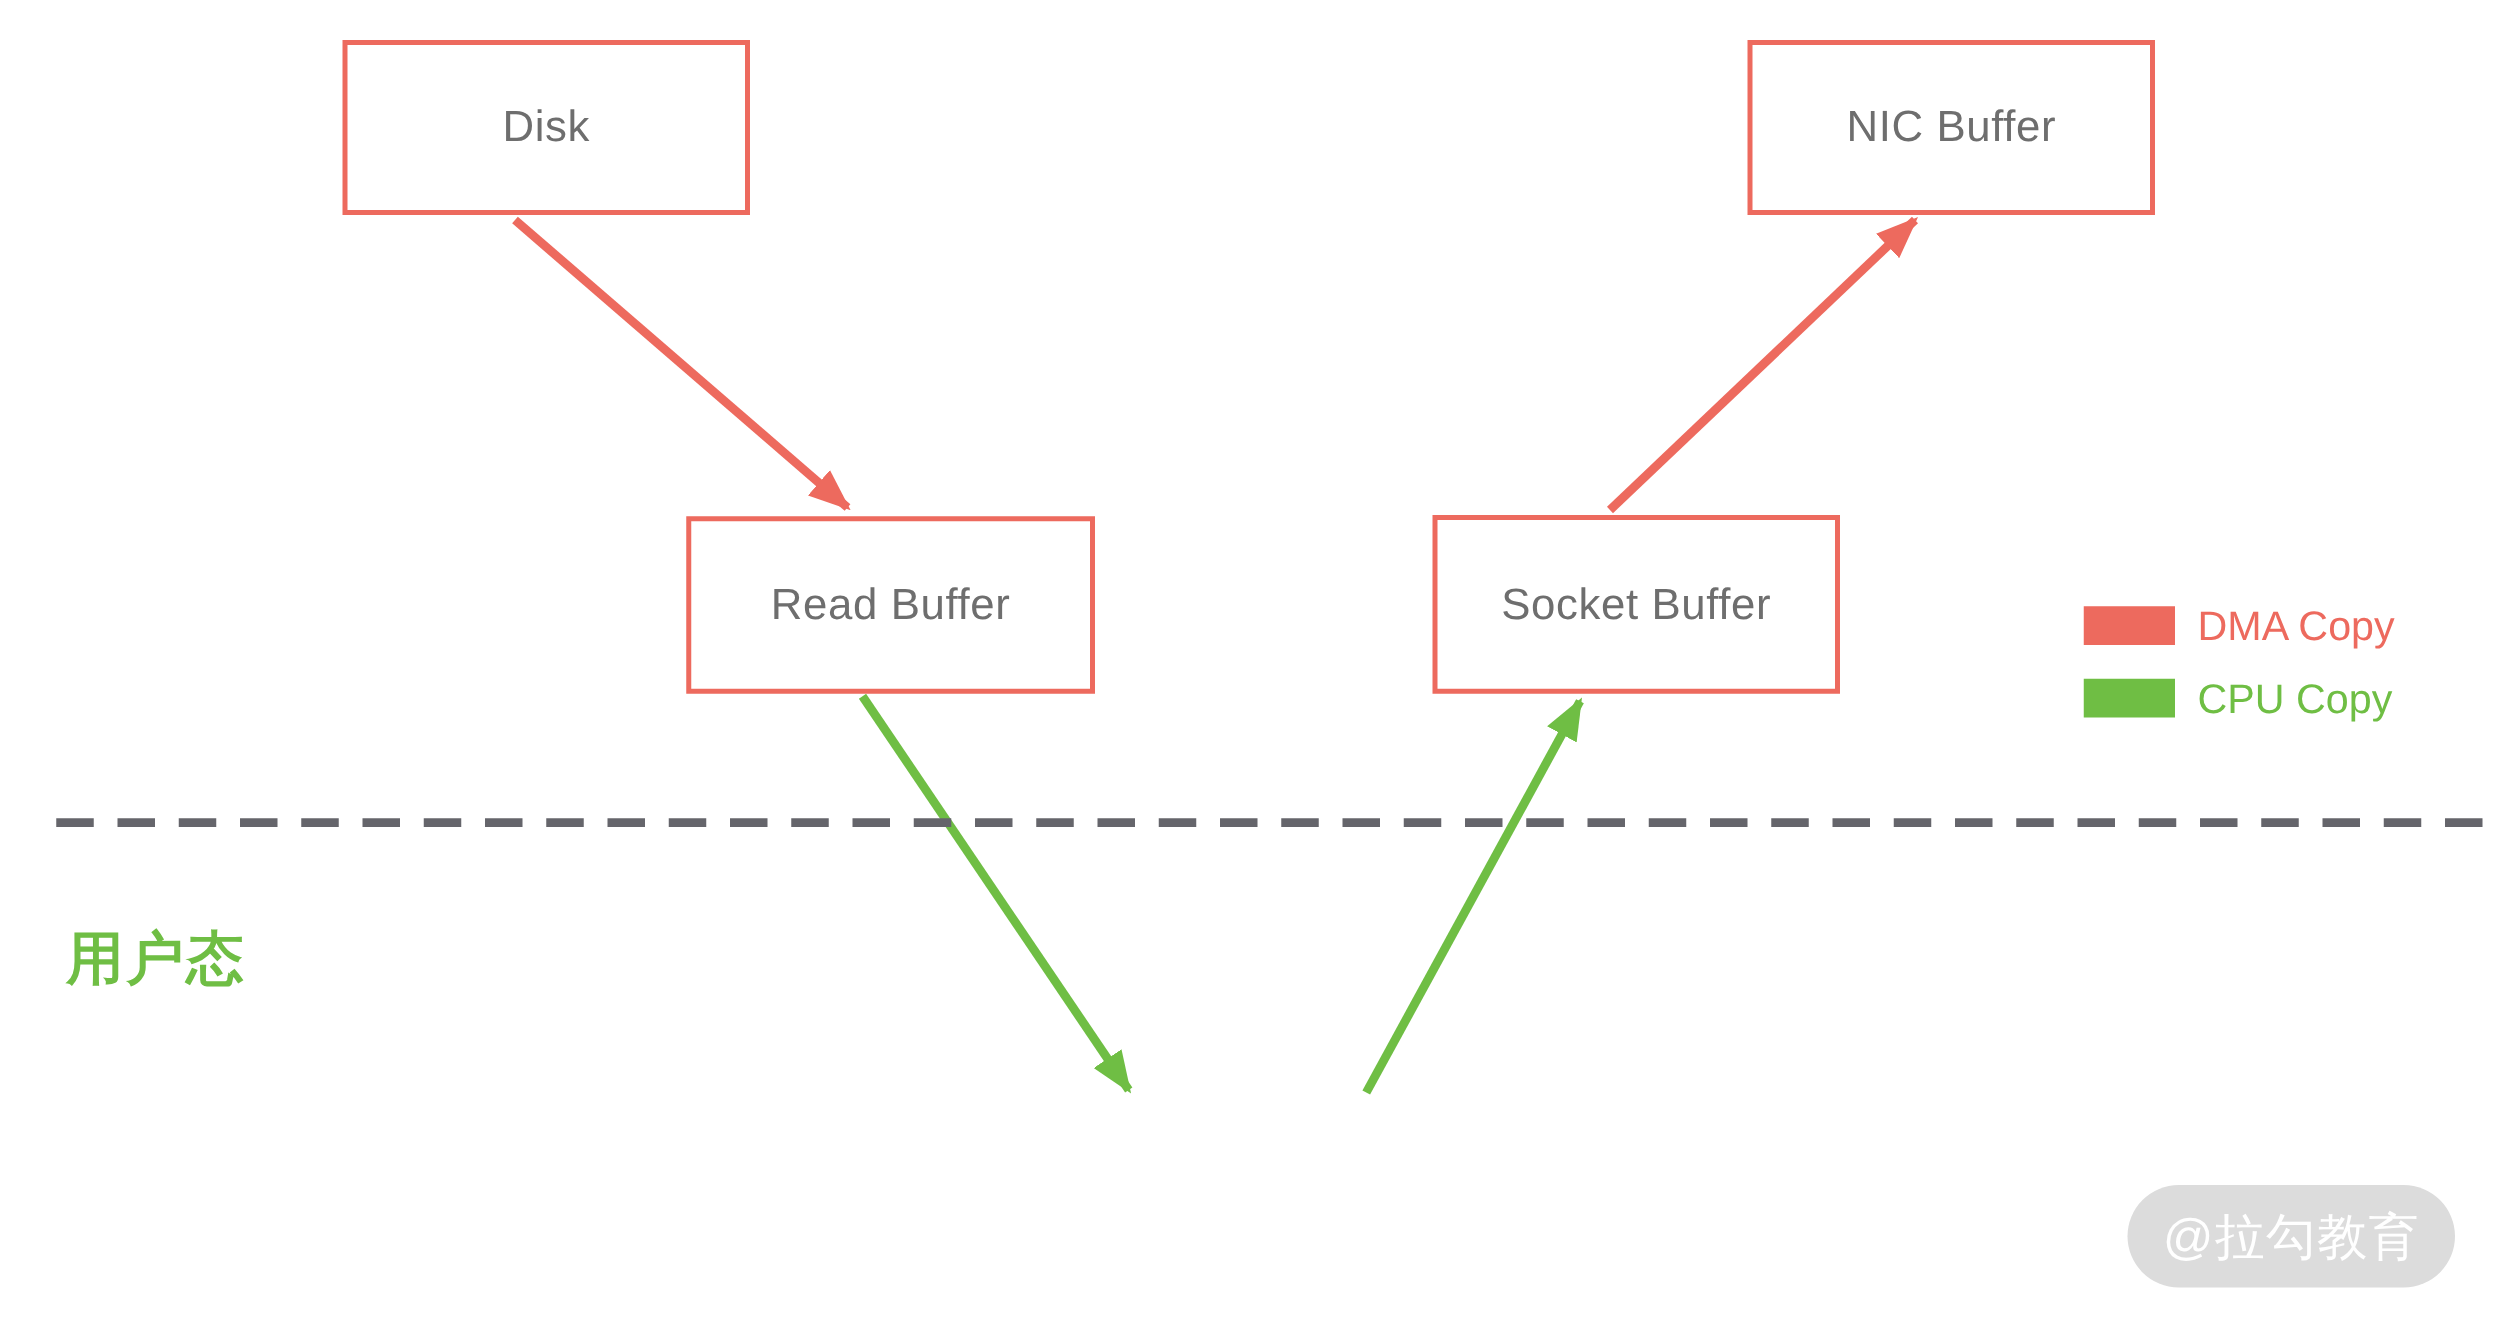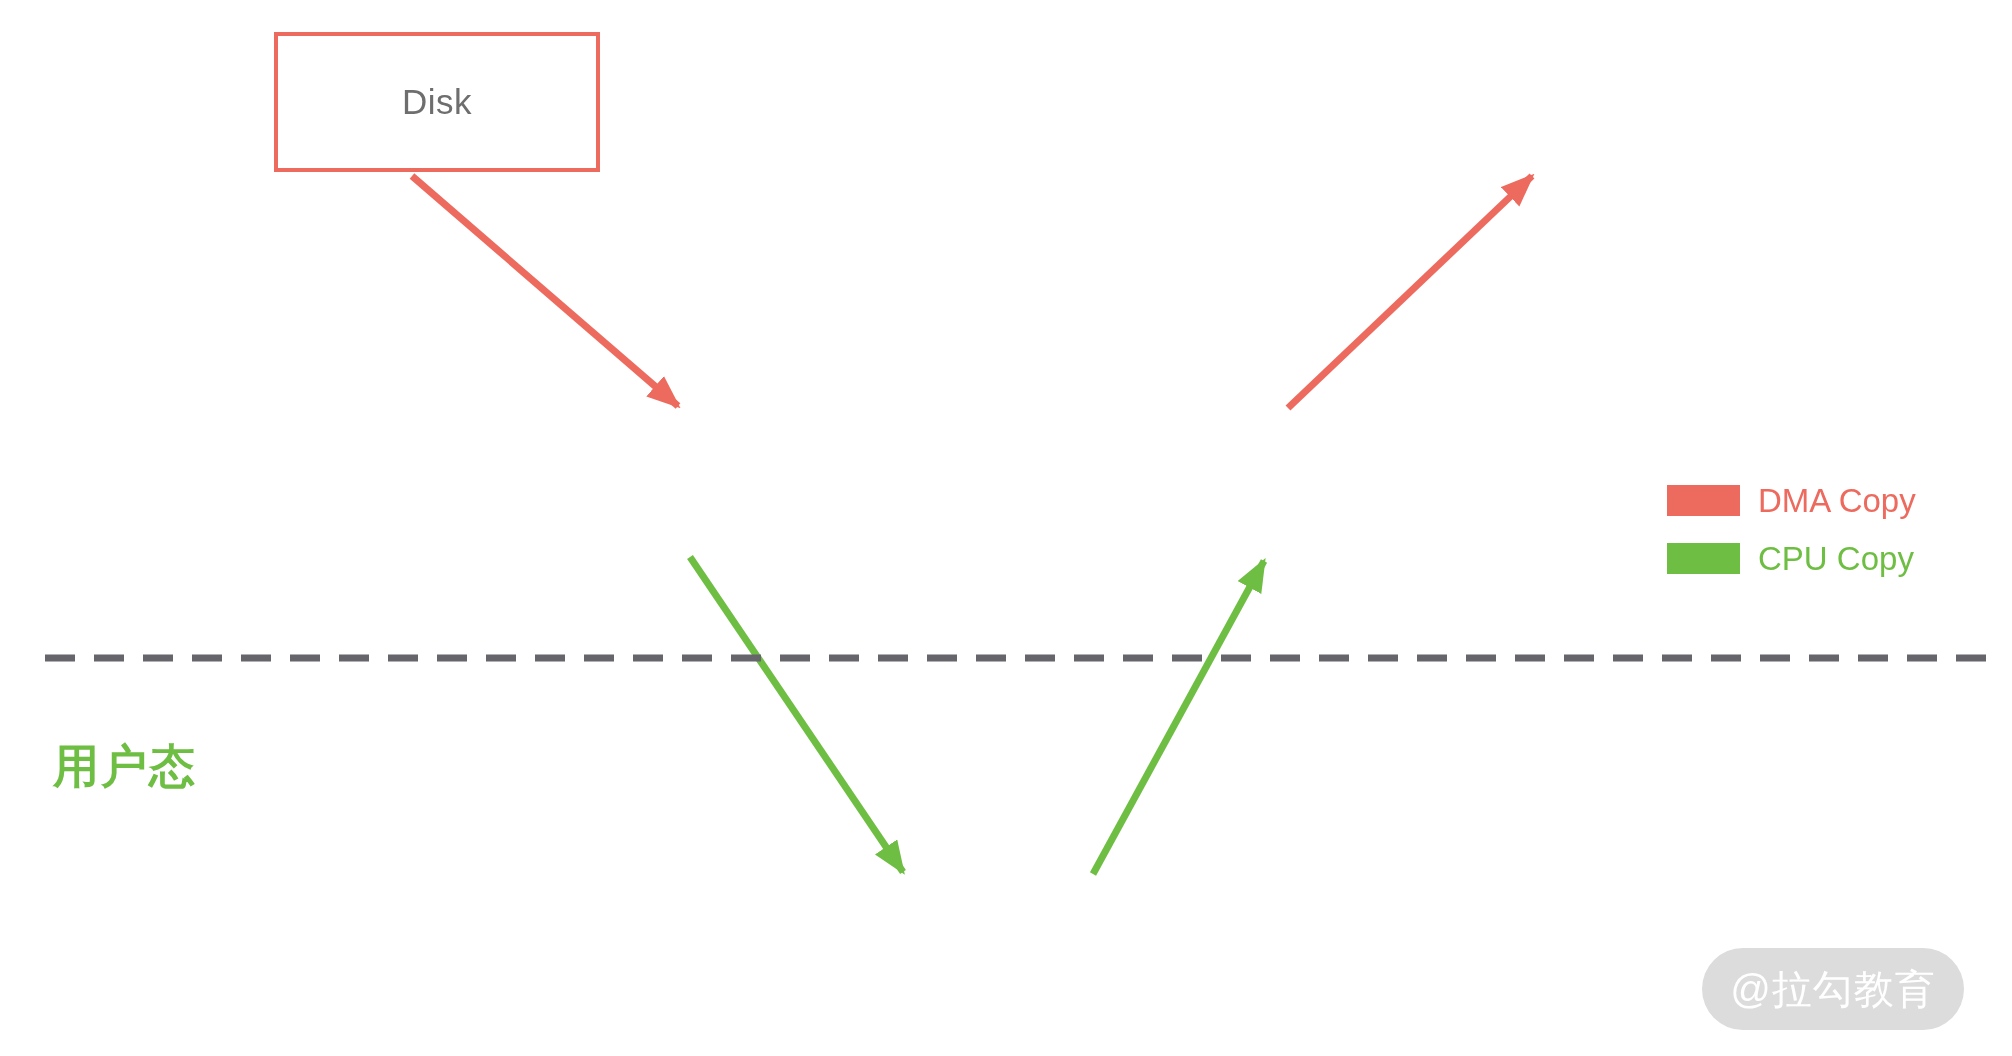--- a/index.html
+++ b/index.html
@@ -96,22 +96,31 @@
       <line x1="1288" y1="408" x2="1532" y2="176" stroke="var(--dma_red)" stroke-width="7" marker-end="url(#arrow-dma_red)"></line>
       <line x1="690" y1="557" x2="903" y2="872" stroke="var(--cpu_green)" stroke-width="7" marker-end="url(#arrow-cpu_green)"></line>
       <line x1="1093" y1="874" x2="1264" y2="561" stroke="var(--cpu_green)" stroke-width="7" marker-end="url(#arrow-cpu_green)"></line>
       <line x1="45" y1="658" x2="1995" y2="658" stroke="var(--divider_gray)" stroke-width="7" stroke-dasharray="30 19"></line>
     </svg>
 
   <div class="node dma node-disk">
     <span>Disk</span>
   </div>
 
+  <div class="node dma node-nic">
+    <span>NIC Buffer</span>
+  </div>
 
+  <div class="node dma node-read">
+    <span>Read Buffer</span>
+  </div>
 
+  <div class="node dma node-socket">
+    <span>Socket Buffer</span>
+  </div>
 
 
 
   <div class="zone-label zone-user">用户态</div>
 
   <div class="legend">
     <div class="legend-row dma">
       <span class="legend-swatch"></span>
       <span class="legend-label">DMA Copy</span>
     </div>

